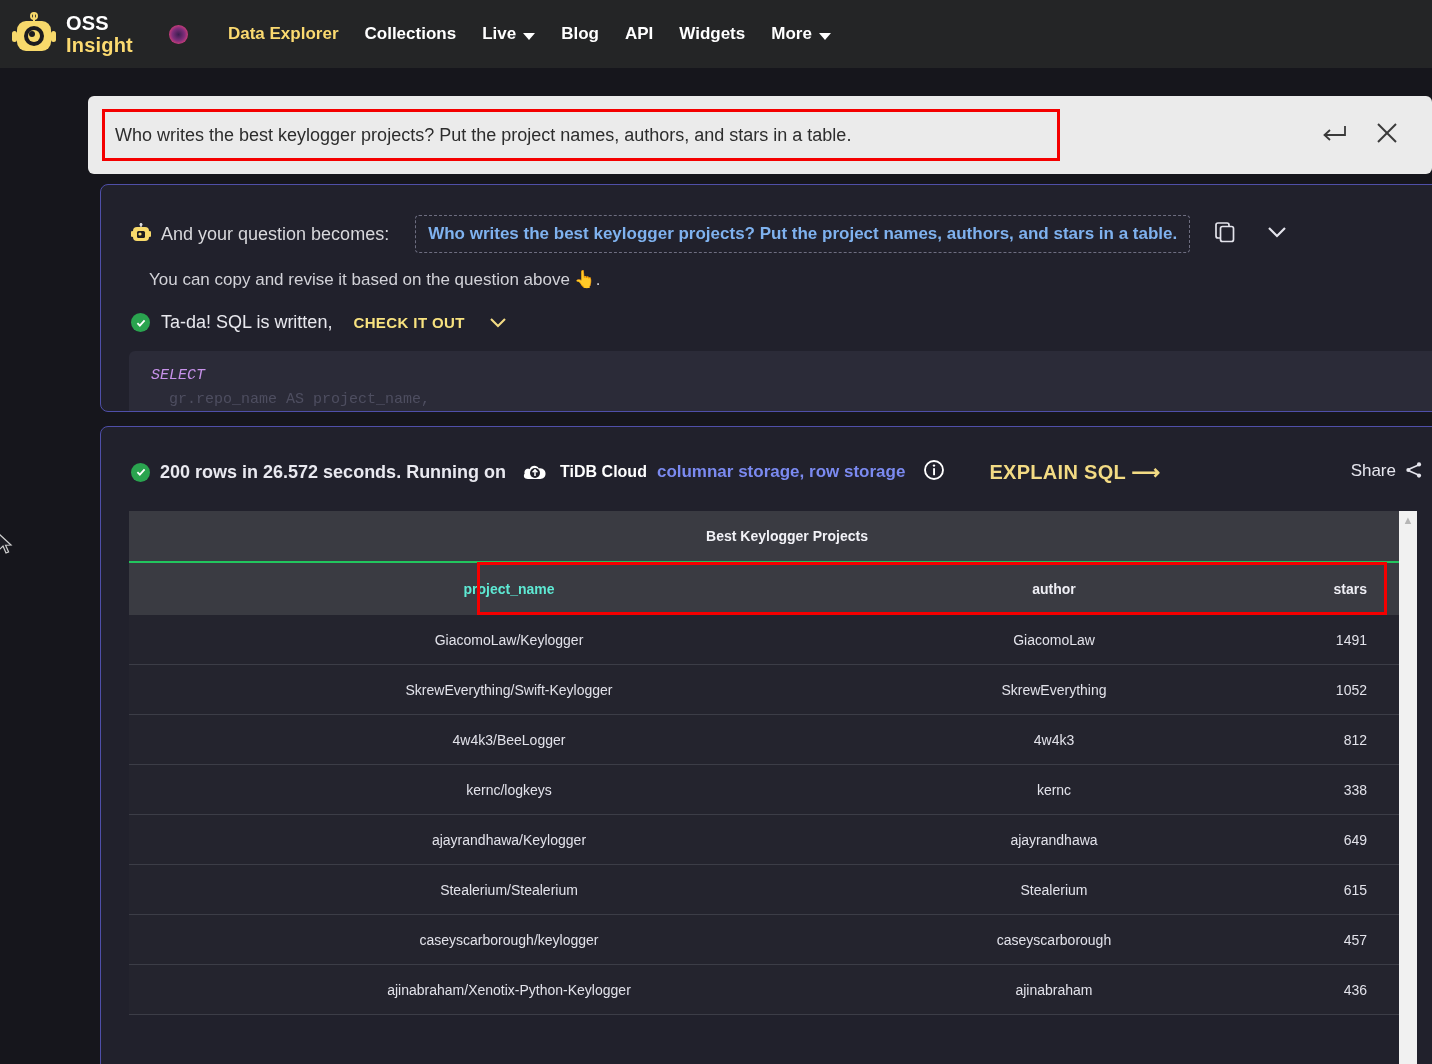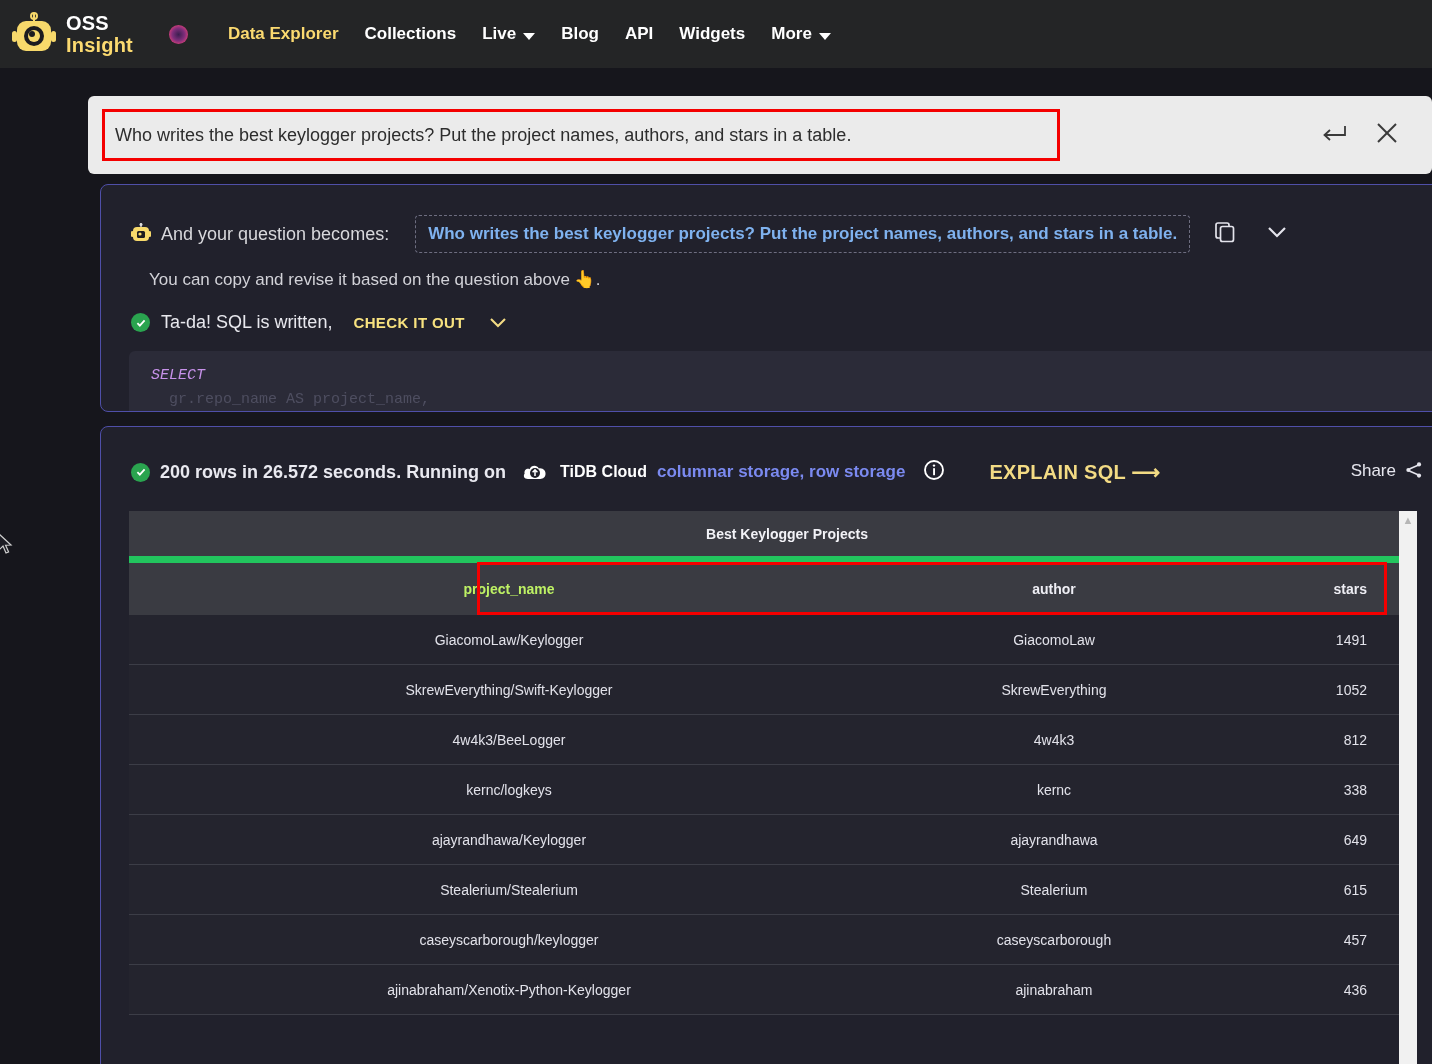--- a/index.html
+++ b/index.html
@@ -126,32 +126,32 @@
   .share { margin-left: auto; margin-right: 36px; color: #e6e6ee; font-size: 17px;
     display: flex; gap: 9px; cursor: pointer; }
 
   
   .tbl-wrap {
     margin: 26px 0 0 28px; width: 1272px; position: relative;
   }
   .tbl-title {
     background: #3a3b42; height: 52px; display: flex; align-items: center;
     justify-content: center; color: #f2f2f7; font-size: 14px; font-weight: 700;
-    border-bottom: 7px solid #22c55e;
+    border-bottom: 2px solid #22c55e;
     padding-left: 44px;
   }
   .tbl-headrow {
     background: #3a3b42; height: 52px; display: flex; align-items: center;
     position: relative;
   }
   .tbl-headrow .hl-box {
     position: absolute; left: 348px; top: -1px; width: 910px; height: 53px;
     border: 3px solid #f40000; pointer-events: none;
   }
-  .c-name { width: 760px; text-align: center; color: #bef264; font-size: 14px; font-weight: 700; }
+  .c-name { width: 760px; text-align: center; color: #5eead4; font-size: 14px; font-weight: 700; }
   .c-author { width: 330px; text-align: center; color: #eeeef4; font-size: 14px; font-weight: 700; }
   .c-stars { width: 182px; text-align: right; padding-right: 34px;
     color: #eeeef4; font-size: 14px; font-weight: 700; }
   .tbl-row {
     height: 50px; display: flex; align-items: center;
     border-bottom: 1px solid #3c3d47; background: #24242e;
   }
   .tbl-row .c-name, .tbl-row .c-author, .tbl-row .c-stars {
     font-weight: 400; color: #e2e2ea; font-size: 14px;
   }

